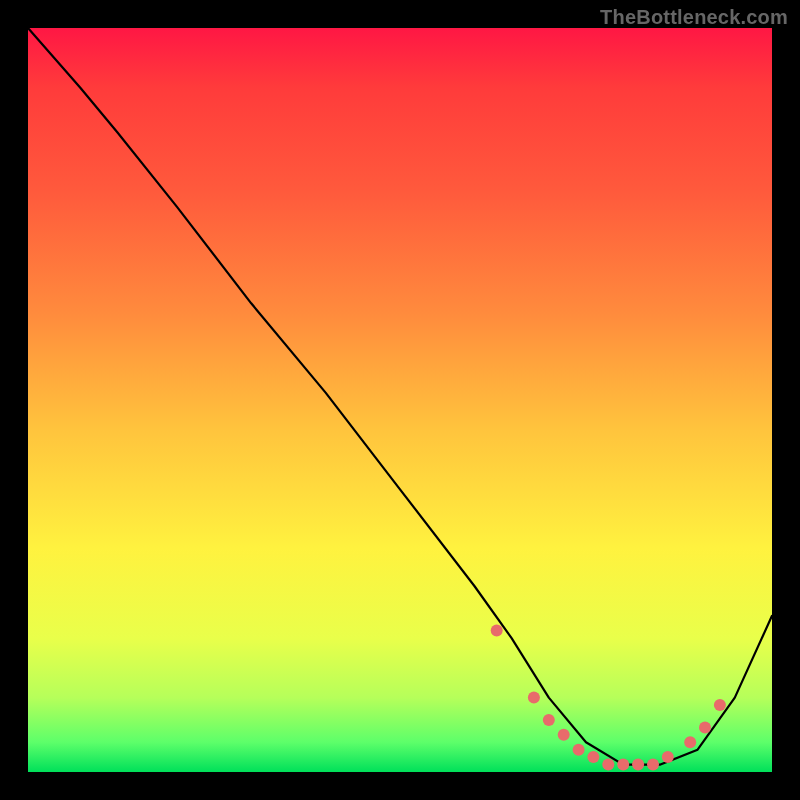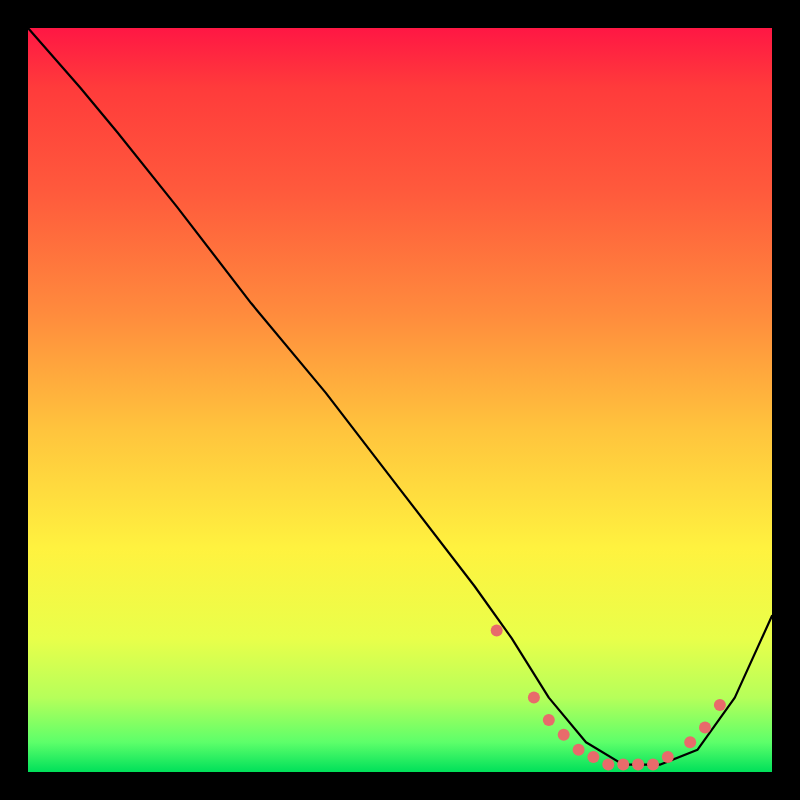--- a/index.html
+++ b/index.html
@@ -55,20 +55,21 @@
     width: 744px;
     height: 744px;
     overflow: visible;
   }
 </style>
 </head>
 <body>
 
 <div class="frame">
 
+  <div class="watermark">TheBottleneck.com</div>
 
   <div class="plot">
     <svg class="curve" viewBox="0 0 744 744" preserveAspectRatio="none">
       <path fill="none" stroke="#000" stroke-width="2.2" stroke-linejoin="round" stroke-linecap="round" d="M0.0 0.0 L52.1 59.5 L89.3 104.2 L148.8 178.6 L223.2 275.3 L297.6 364.6 L372.0 461.3 L446.4 558.0 L483.6 610.1 L520.8 669.6 L558.0 714.2 L595.2 736.6 L632.4 736.6 L669.6 721.7 L706.8 669.6 L744.0 587.8"></path>
       <g>
           <circle cx="468.7" cy="602.6" r="6" fill="#e86b6b"></circle>
           <circle cx="505.9" cy="669.6" r="6" fill="#e86b6b"></circle>
           <circle cx="520.8" cy="691.9" r="6" fill="#e86b6b"></circle>
           <circle cx="535.7" cy="706.8" r="6" fill="#e86b6b"></circle>
           <circle cx="550.6" cy="721.7" r="6" fill="#e86b6b"></circle>

